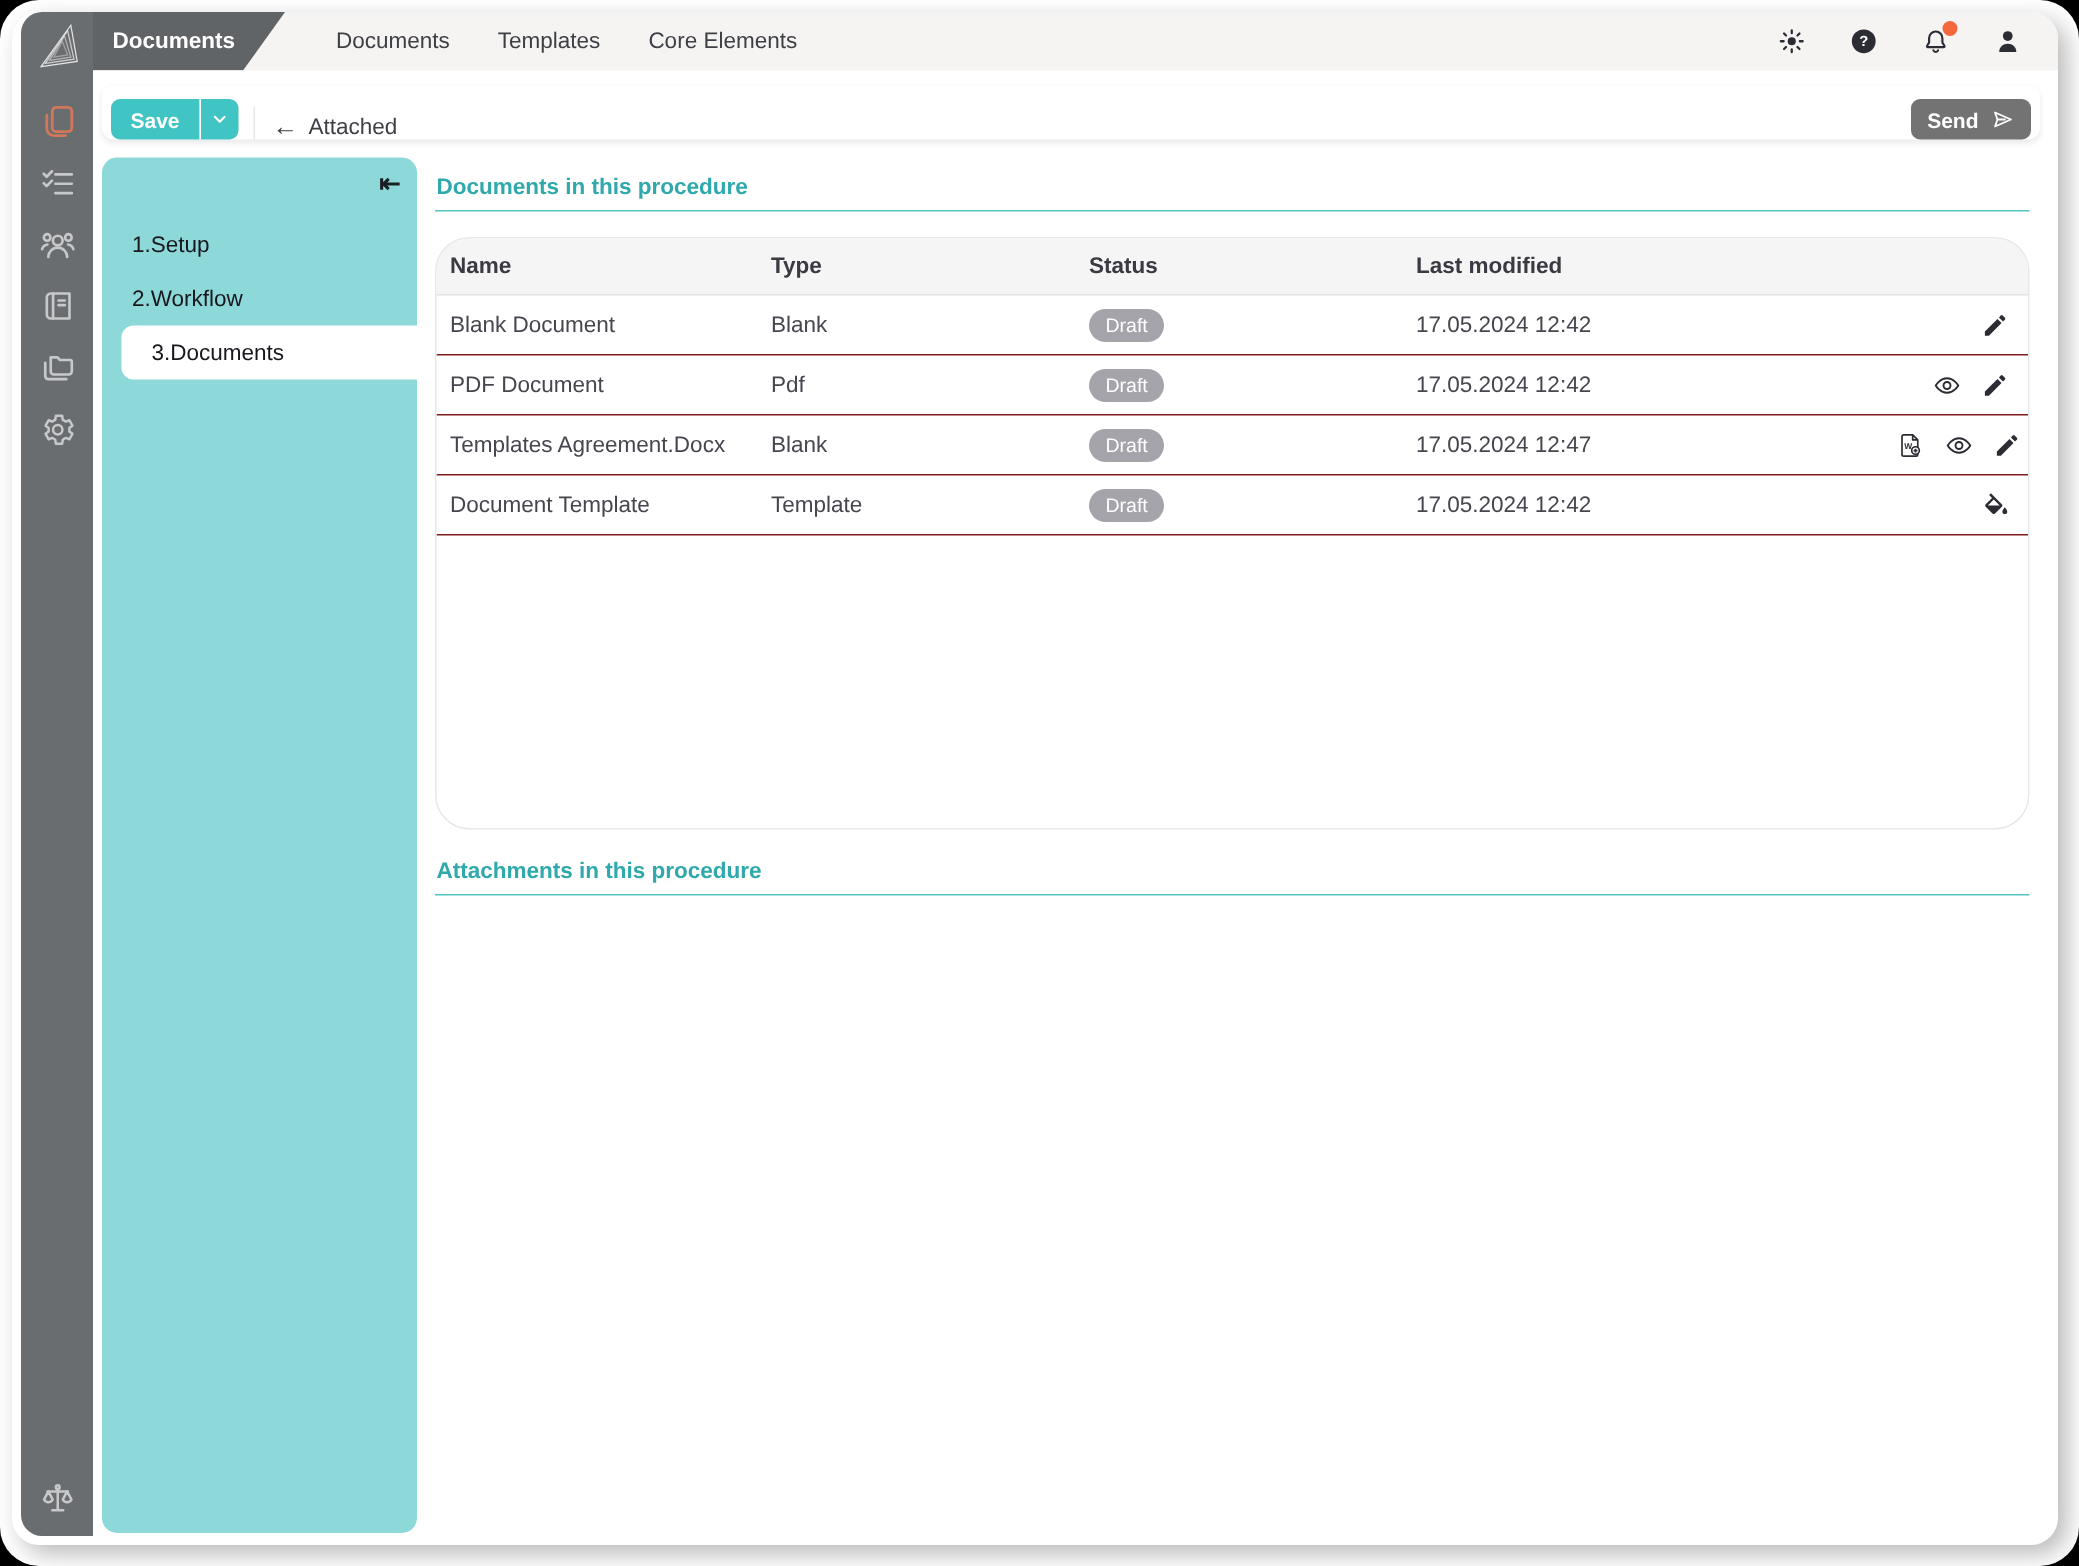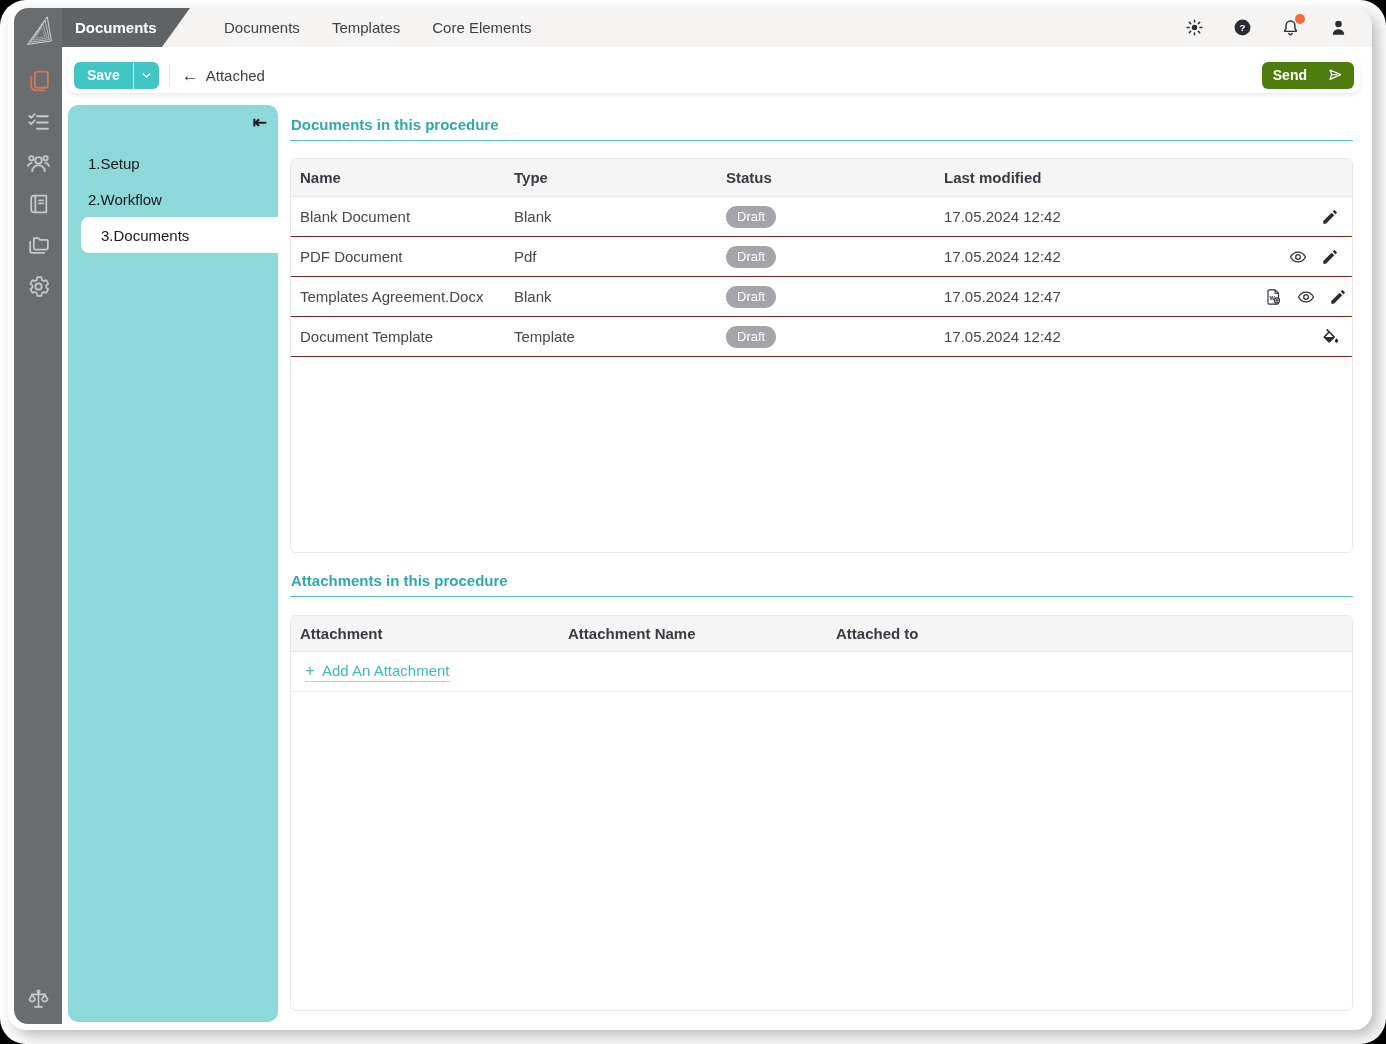--- a/index.html
+++ b/index.html
@@ -28,53 +28,53 @@
                 clip-path:polygon(0 0, 100% 0, calc(100% - 28px) 100%, 0 100%); }
   .nav-items { display:flex; align-items:center; gap:32px; margin-left:34px; }
   .nav-item { font-size:15px; color:#3f4046; font-weight:500; cursor:pointer; }
   .topbar-icons { margin-left:auto; display:flex; align-items:center; gap:29px; padding-right:24px; }
   .tb-icon { position:relative; width:19px; height:19px; display:flex; align-items:center; justify-content:center; cursor:pointer; }
   .tb-icon svg { width:19px; height:19px; }
   .notif-dot { position:absolute; top:-4px; right:-5px; width:10px; height:10px; border-radius:50%; background:#f4683c; }
 
   
   .toolbar { position:absolute; left:60px; top:49px; width:1292px; height:36px; background:#fff;
-             border-radius:8px; box-shadow:0 2px 4px rgba(0,0,0,.09); display:flex; align-items:center; z-index:2; }
+             border-radius:8px; box-shadow:0 2px 4px rgba(0,0,0,.09); display:flex; align-items:flex-end; z-index:2; }
   .save-group { display:flex; margin-left:6px; height:27px; }
   .save-btn { background:#41c5c4; color:#fff; font-weight:700; font-size:14px; border:none;
               border-radius:6px 0 0 6px; padding:0 13px; cursor:pointer; font-family:inherit; }
   .save-caret { background:#41c5c4; border:none; border-left:1.5px solid #fff; border-radius:0 6px 6px 0;
                 width:26px; cursor:pointer; display:flex; align-items:center; justify-content:center; }
   .save-caret svg { width:13px; height:13px; }
   .tb-divider { width:1px; height:22px; background:#e6e6e6; margin:0 12px 0 10px; }
   .previous-link { display:flex; align-items:center; gap:7px; font-size:15px; color:#3f4046; cursor:pointer; }
   .prev-arrow { font-size:17px; line-height:1; }
-  .send-btn { margin-left:auto; margin-right:6px; height:27px; background:#4d7c0f; color:#fff; border:none;
+  .send-btn { margin-left:auto; margin-right:6px; height:27px; background:#737373; color:#fff; border:none;
               border-radius:6px; font-weight:700; font-size:14px; font-family:inherit; padding:0 11px;
-              display:flex; align-items:center; gap:20px; cursor:pointer; }
+              display:flex; align-items:center; gap:8px; cursor:pointer; }
   .send-btn svg { width:16px; height:16px; }
 
   
   .steps-panel { position:absolute; left:60px; top:97px; width:210px; height:917px;
                  background:#8dd9d9; border-radius:10px; z-index:1; }
   .collapse-btn { position:absolute; top:7px; right:11px; font-size:17px; font-weight:700; color:#1d1d24; cursor:pointer; }
   .steps-list { position:absolute; top:40px; left:0; right:0; }
   .step { position:relative; height:36px; display:flex; align-items:center; padding-left:20px;
           font-size:15px; color:#17171d; cursor:pointer; }
   .step.active { background:#fff; margin-left:13px; margin-right:-4px; border-radius:8px 0 0 8px; font-weight:500; }
 
   
   .main { position:absolute; left:275px; top:97px; width:1077px; height:917px; background:#fff; border-radius:10px; z-index:1; }
   .section-title { position:absolute; left:8px; font-size:15px; font-weight:700; color:#2fa9ab; }
   .section-rule { position:absolute; left:7px; right:7px; border-top:1.5px solid #55c4c4; }
   .title-docs { top:11px; } .rule-docs { top:35px; }
   .title-att { top:467px; } .rule-att { top:491px; }
 
   .tablebox { position:absolute; left:7px; right:7px; border:1px solid #e8e8e8; border-radius:6px; background:#fff; overflow:hidden; }
-  .box-docs { top:53px; height:395px; }
+  .box-docs { top:53px; height:395px;border-radius:23px; }
   .box-att { top:510px; height:396px; }
 
   .thead { display:grid; background:#f5f5f5; align-items:center; font-weight:700; font-size:15px; color:#3a3a42;
            border-bottom:1px solid #e4e4e4; }
   .docs-grid { grid-template-columns:214px 212px 218px 330px 1fr; }
   .att-grid { grid-template-columns:268px 268px 1fr; }
   .thead { height:38px; }
   .thead-att { height:36px; }
   .cell { padding-left:9px; white-space:nowrap; overflow:hidden; }
   .trow { display:grid; align-items:center; height:40px; font-size:15px; color:#46464e; border-bottom:1px solid #7f1d1d; }
@@ -322,29 +322,16 @@
                 <path d="M16.56 8.94L7.62 0 6.21 1.41l2.38 2.38-5.15 5.15c-.59.59-.59 1.54 0 2.12l5.5 5.5c.29.29.68.44 1.06.44s.77-.15 1.06-.44l5.5-5.5c.59-.58.59-1.53 0-2.12zM5.21 10L10 5.21 14.79 10H5.21zM19 11.5s-2 2.17-2 3.5c0 1.1.9 2 2 2s2-.9 2-2c0-1.33-2-3.5-2-3.5z"></path>
               </svg>
             </span>
           </div>
         </div>
       </div>
 
       <div class="section-title title-att">Attachments in this procedure</div>
       <div class="section-rule rule-att"></div>
 
-      <div class="tablebox box-att">
-        <div class="thead thead-att att-grid">
-          <div class="cell">Attachment</div>
-          <div class="cell">Attachment Name</div>
-          <div class="cell">Attached to</div>
-        </div>
-        <div class="add-row">
-          <span class="add-link">
-            <span class="add-plus">+</span>
-            <span>Add An Attachment</span>
-          </span>
-        </div>
-      </div>
 
     </div>
   </div>
 </div>
 
 </body></html>

